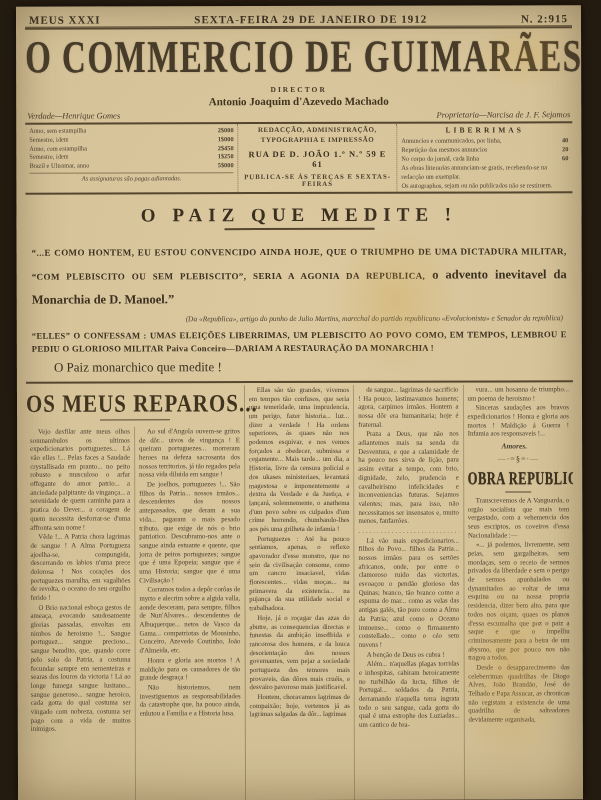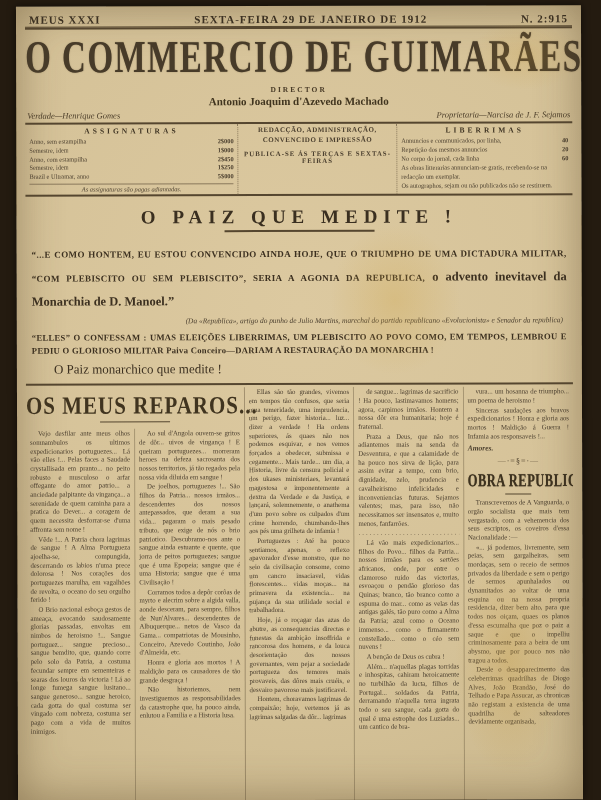--- a/index.html
+++ b/index.html
@@ -68,21 +68,21 @@
   .sec-underline { width:70px; border-top:1.5px solid #55462f; margin:3px auto 4px auto; }
   .twocol { display:flex; flex:1; overflow:hidden; }
   .col { font-size:6.8px; line-height:1.28; text-align:justify; color:#493d2d; padding:1px 4px; overflow:hidden; }
   .col p { text-indent:8px; margin-bottom:1px; }
   .twocol .col { width:50%; }
   .twocol .col:first-child { border-right:1px solid rgba(95,80,55,.40); }
   .right-block { width:60%; display:flex; }
   .right-block .col { width:33.33%; }
   .right-block .col:not(:last-child) { border-right:1px solid rgba(95,80,55,.40); }
   .dots-divider { text-align:center; text-indent:0 !important; letter-spacing:2px; white-space:nowrap; overflow:hidden; color:#5a4c38; }
-  .signature { text-align:left; font-weight:bold; font-style:italic; font-size:7.5px; padding-right:8px; margin:3px 0; text-indent:0 !important; }
+  .signature { text-align:center; font-weight:bold; font-style:italic; font-size:7.5px; padding-right:8px; margin:3px 0; text-indent:0 !important; }
   .ornament { text-align:center; text-indent:0 !important; font-size:8px; letter-spacing:1px; margin:3px 0 5px 0; color:#4a3d2a; }
   .art2-head { text-align:center; margin:2px 0 1px 0; }
   .art2-head .t { display:inline-block; font-weight:bold; font-size:12.5px; letter-spacing:.5px; transform:scaleY(1.45); white-space:nowrap; color:#3d321f; text-shadow:0 0 .6px rgba(60,48,28,.7); padding:4px 0; }
   .art2-rule { width:26px; border-top:1px solid #55462f; margin:1px auto 4px auto; }
 </style>
 </head>
 <body>
 
 <div class="paper">
 
@@ -102,21 +102,20 @@
   </div>
 
   <div class="editor-row">
     <span>Verdade—Henrique Gomes</span>
     <span>Proprietaria—Narcisa de J. F. Sejamos</span>
   </div>
   <div class="rule-med"></div>
 
   <div class="infogrid">
     <div class="infocol a">
-      <div class="info-title">ASSIGNATURAS</div>
       <div class="info-row">
           <span class="lab">Anno, sem estampilha</span>
           <span class="val">2$000</span>
         </div>
       <div class="info-row">
           <span class="lab">Semestre, idem</span>
           <span class="val">1$000</span>
         </div>
       <div class="info-row">
           <span class="lab">Anno, com estampilha</span>
@@ -126,21 +125,22 @@
           <span class="lab">Semestre, idem</span>
           <span class="val">1$250</span>
         </div>
       <div class="info-row">
           <span class="lab">Brazil e Ultramar, anno</span>
           <span class="val">5$000</span>
         </div>
       <div class="info-note">As assignaturas são pagas adiantadas.</div>
     </div>
     <div class="infocol b">
-      <div class="red-line1">REDACÇÃO, ADMINISTRAÇÃO, CONVENCIDO E IMPRESSÃO</div>
+      <div class="red-line1">REDACÇÃO, ADMINISTRAÇÃO, TYPOGRAPHIA E IMPRESSÃO</div>
+      <div class="red-addr">RUA DE D. JOÃO 1.º N.º 59 E 61</div>
       <div class="red-sched">PUBLICA-SE ÁS TERÇAS E SEXTAS-FEIRAS</div>
     </div>
     <div class="infocol c">
       <div class="info-title">LIBERRIMAS</div>
       <div class="info-row">
           <span class="lab">Annuncios e communicados, por linha,</span>
           <span class="val">40</span>
         </div>
       <div class="info-row">
           <span class="lab">Repetição dos mesmos annuncios</span>

